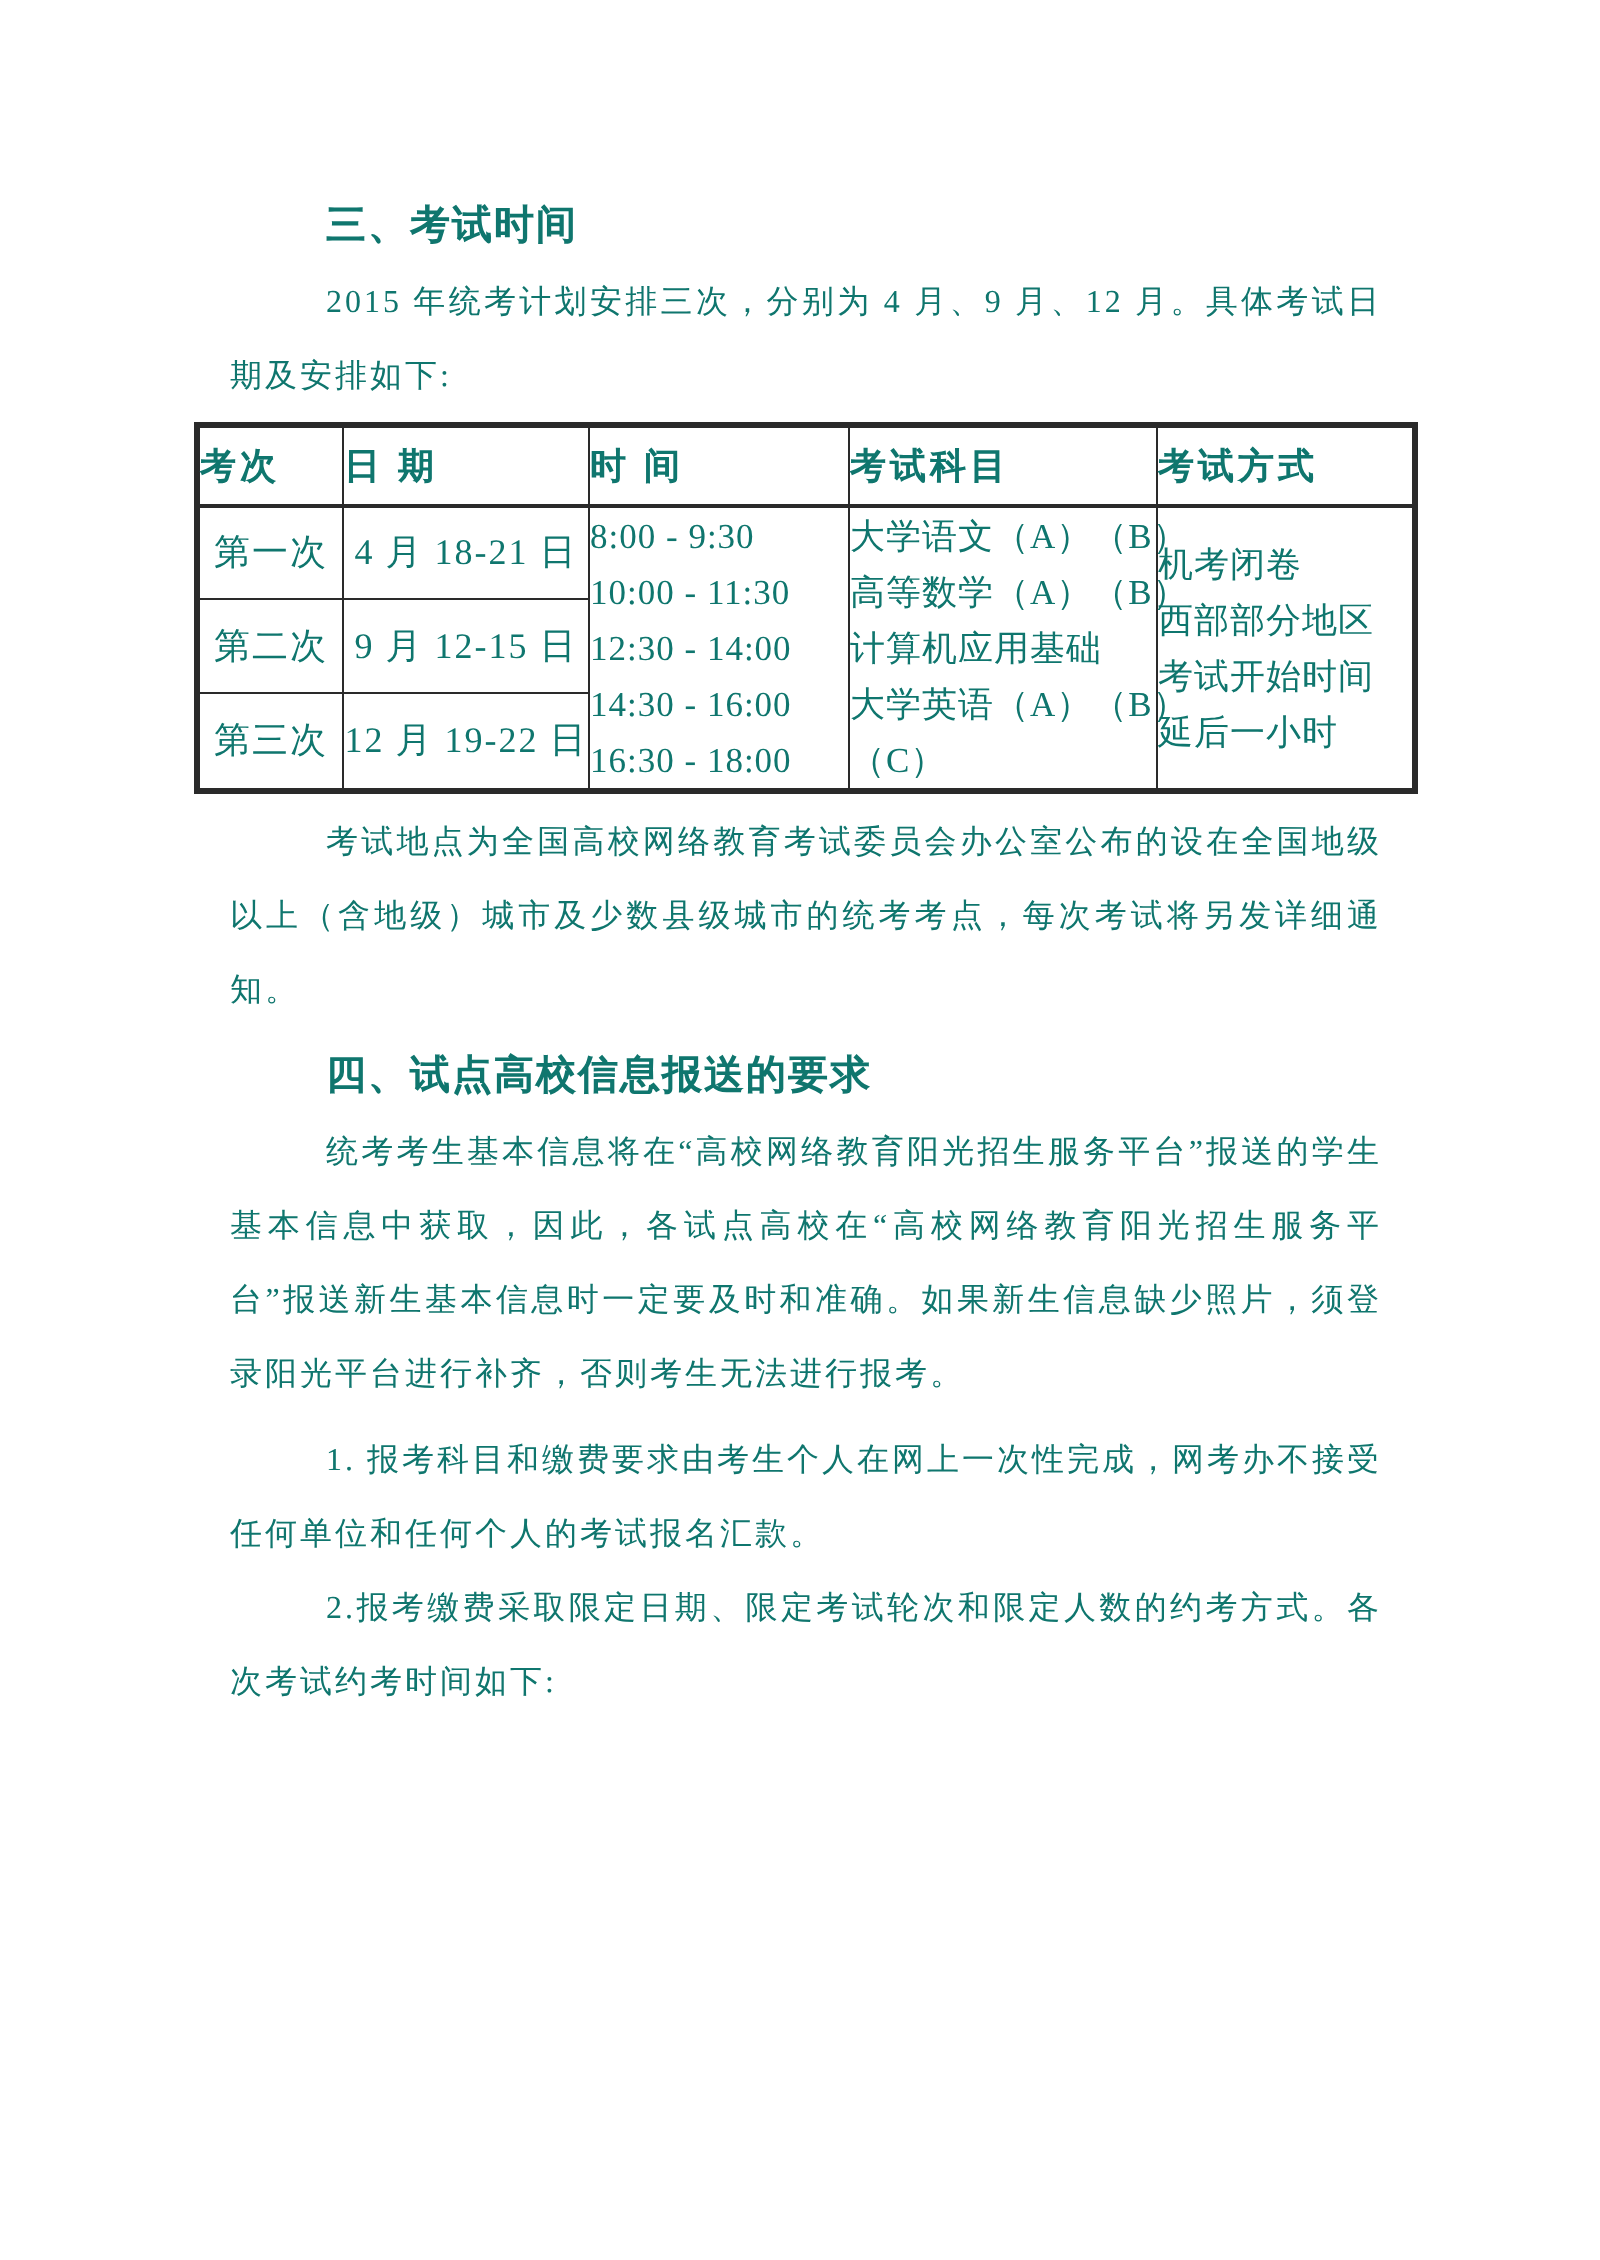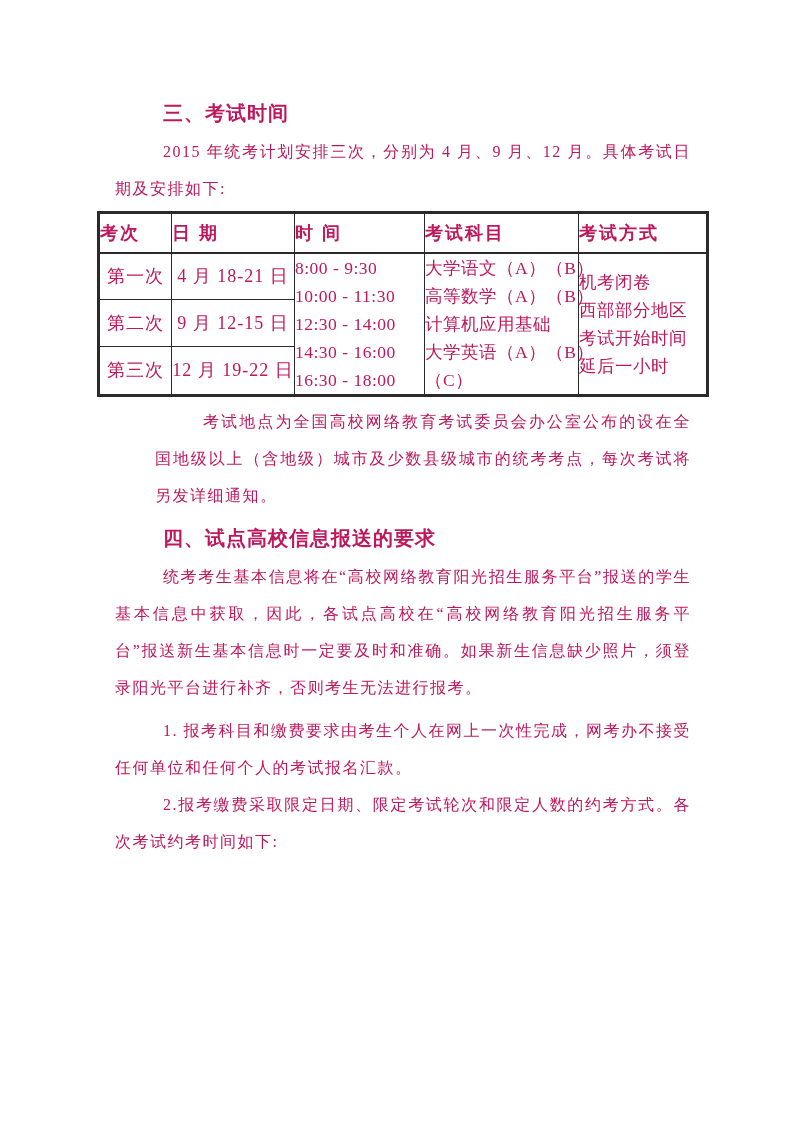--- a/index.html
+++ b/index.html
@@ -7,21 +7,21 @@
     padding: 0;
     background: #ffffff;
   }
   .page {
     position: relative;
     width: 800px;
     height: 1130px;
     background: #ffffff;
     box-sizing: border-box;
     padding: 99px 0 0 115px;
-    color: #be185d;
+    color: #0f766e;
     font-family: "Liberation Serif", "DejaVu Serif", serif;
   }
   .content {
     width: 576px;
   }
   .sec-heading {
     font-family: "Liberation Sans", "DejaVu Sans", sans-serif;
     font-weight: bold;
     font-size: 20px;
     line-height: 28px;
@@ -74,21 +74,21 @@
   td.c-times, td.c-subjects, td.c-method {
     vertical-align: middle;
     font-size: 17.5px;
     letter-spacing: 0.5px;
   }
   td.c-times { padding-left: 10px; }
   td.c-subjects { padding-left: 10px; }
   td.c-method { padding-left: 12px; }
   .cell-line { line-height: 28px; white-space: nowrap; }
 
-  .p-after-table { margin-top: 6px; margin-left: 40px; }
+  .p-after-table { margin-top: 6px; }
   .p-body { margin-top: 6px; }
 </style>
 </head>
 <body>
 
 <div class="page">
   <div class="content">
 
     <h2 class="sec-heading">三、考试时间</h2>
 

